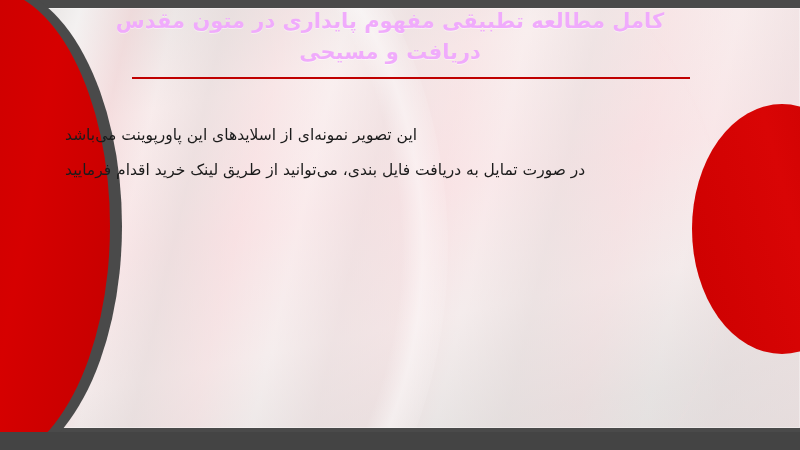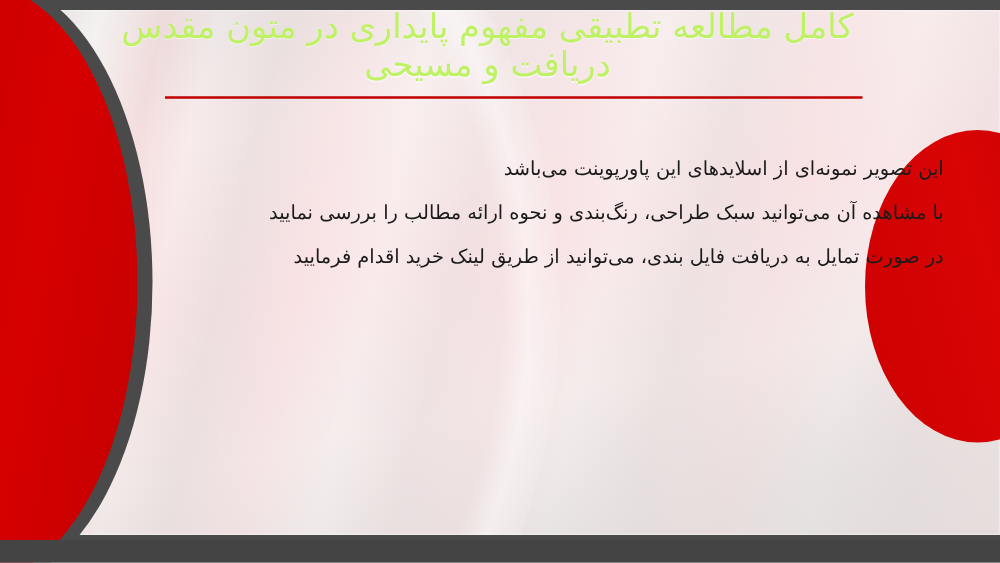--- a/index.html
+++ b/index.html
@@ -116,44 +116,44 @@
   
   #title-block {
     position: absolute;
     left: 40px;
     top: 6px;
     width: 700px;
     text-align: center;
     direction: rtl;
   }
   .title-line {
-    color: #bef264;
-    font-size: 27px;
-    font-weight: normal;
+    color: #f0abfc;
+    font-size: 21px;
+    font-weight: bold;
     line-height: 31px;
     white-space: nowrap;
     text-shadow: 0 1px 0 rgba(255,255,255,0.45);
   }
 
   #title-rule {
     position: absolute;
     left: 132px;
     top: 77px;
     width: 558px;
     height: 0;
     border-top: 2px solid #c00000;
   }
 
   
   #body-block {
     position: absolute;
     right: 45px;
     top: 118px;
     width: 690px;
-    text-align: right;
+    text-align: left;
     direction: rtl;
   }
   .body-line {
     color: #1b1b1b;
     font-size: 15.5px;
     line-height: 35px;
     white-space: nowrap;
   }
 </style>
 </head>
@@ -174,19 +174,18 @@
 
   <div id="title-block">
     <div class="title-line">کامل مطالعه تطبیقی مفهوم پایداری در متون مقدس</div>
     <div class="title-line">دریافت و مسیحی</div>
   </div>
 
   <div id="title-rule"></div>
 
   <div id="body-block">
     <div class="body-line">این تصویر نمونه‌ای از اسلایدهای این پاورپوینت می‌باشد</div>
-    <div class="body-line">با مشاهده آن می‌توانید سبک طراحی، رنگ‌بندی و نحوه ارائه مطالب را بررسی نمایید</div>
     <div class="body-line">در صورت تمایل به دریافت فایل بندی، می‌توانید از طریق لینک خرید اقدام فرمایید</div>
   </div>
 
   <div id="bottom-band"></div>
 
 </div>
 
 </body></html>

